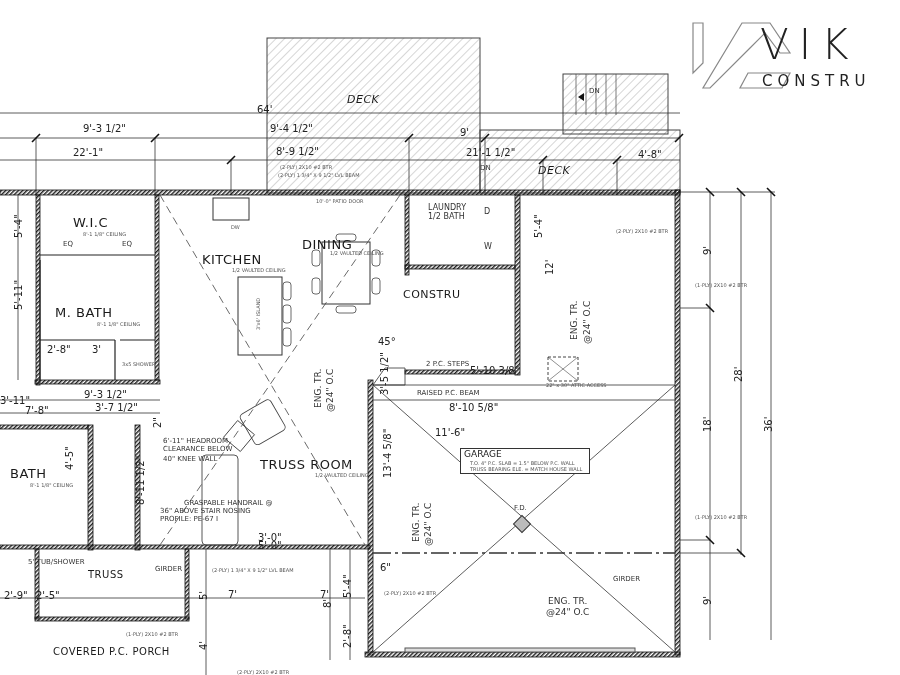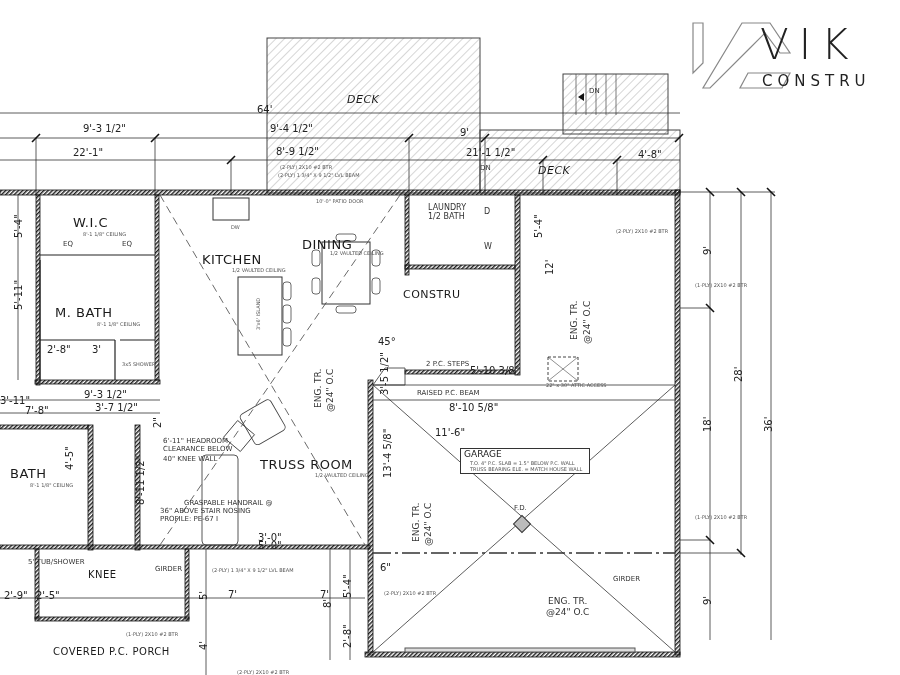--- a/index.html
+++ b/index.html
@@ -194,21 +194,21 @@
 <div class="lbl room" style="left:10px;top:467px;">BATH</div>
 <div class="lbl sub" style="left:30px;top:483px;">8'-1 1/8" CEILING</div>
 <div class="lbl room" style="left:260px;top:458px;">TRUSS ROOM</div>
 <div class="lbl sub" style="left:315px;top:473px;">1/2 VAULTED CEILING</div>
 
 <div class="garage-box"></div>
 <div class="lbl" style="left:464px;top:450px;font-size:9px;">GARAGE</div>
 <div class="lbl sub" style="left:470px;top:461px;">T.O. 4" P.C. SLAB = 1.5" BELOW P.C. WALL</div>
 <div class="lbl sub" style="left:470px;top:467px;">TRUSS BEARING ELE. = MATCH HOUSE WALL</div>
 
-<div class="lbl room" style="left:88px;top:570px;font-size:10px;">KNEE</div>
+<div class="lbl room" style="left:88px;top:570px;font-size:10px;">TRUSS</div>
 <div class="lbl room" style="left:53px;top:647px;font-size:10px;">COVERED P.C. PORCH</div>
 
 <div class="lbl sub vert" style="left:256px;top:330px;">3'x6' ISLAND</div>
 <div class="lbl sub" style="left:231px;top:225px;">DW</div>
 <div class="lbl note" style="left:484px;top:208px;font-size:8px;">D</div>
 <div class="lbl note" style="left:484px;top:243px;font-size:8px;">W</div>
 <div class="lbl sub" style="left:546px;top:383px;">22" x 30" ATTIC ACCESS</div>
 <div class="lbl sub" style="left:316px;top:199px;">10'-0" PATIO DOOR</div>
 <div class="lbl note" style="left:426px;top:361px;">2 P.C. STEPS</div>
 <div class="lbl note" style="left:417px;top:390px;">RAISED P.C. BEAM</div>

